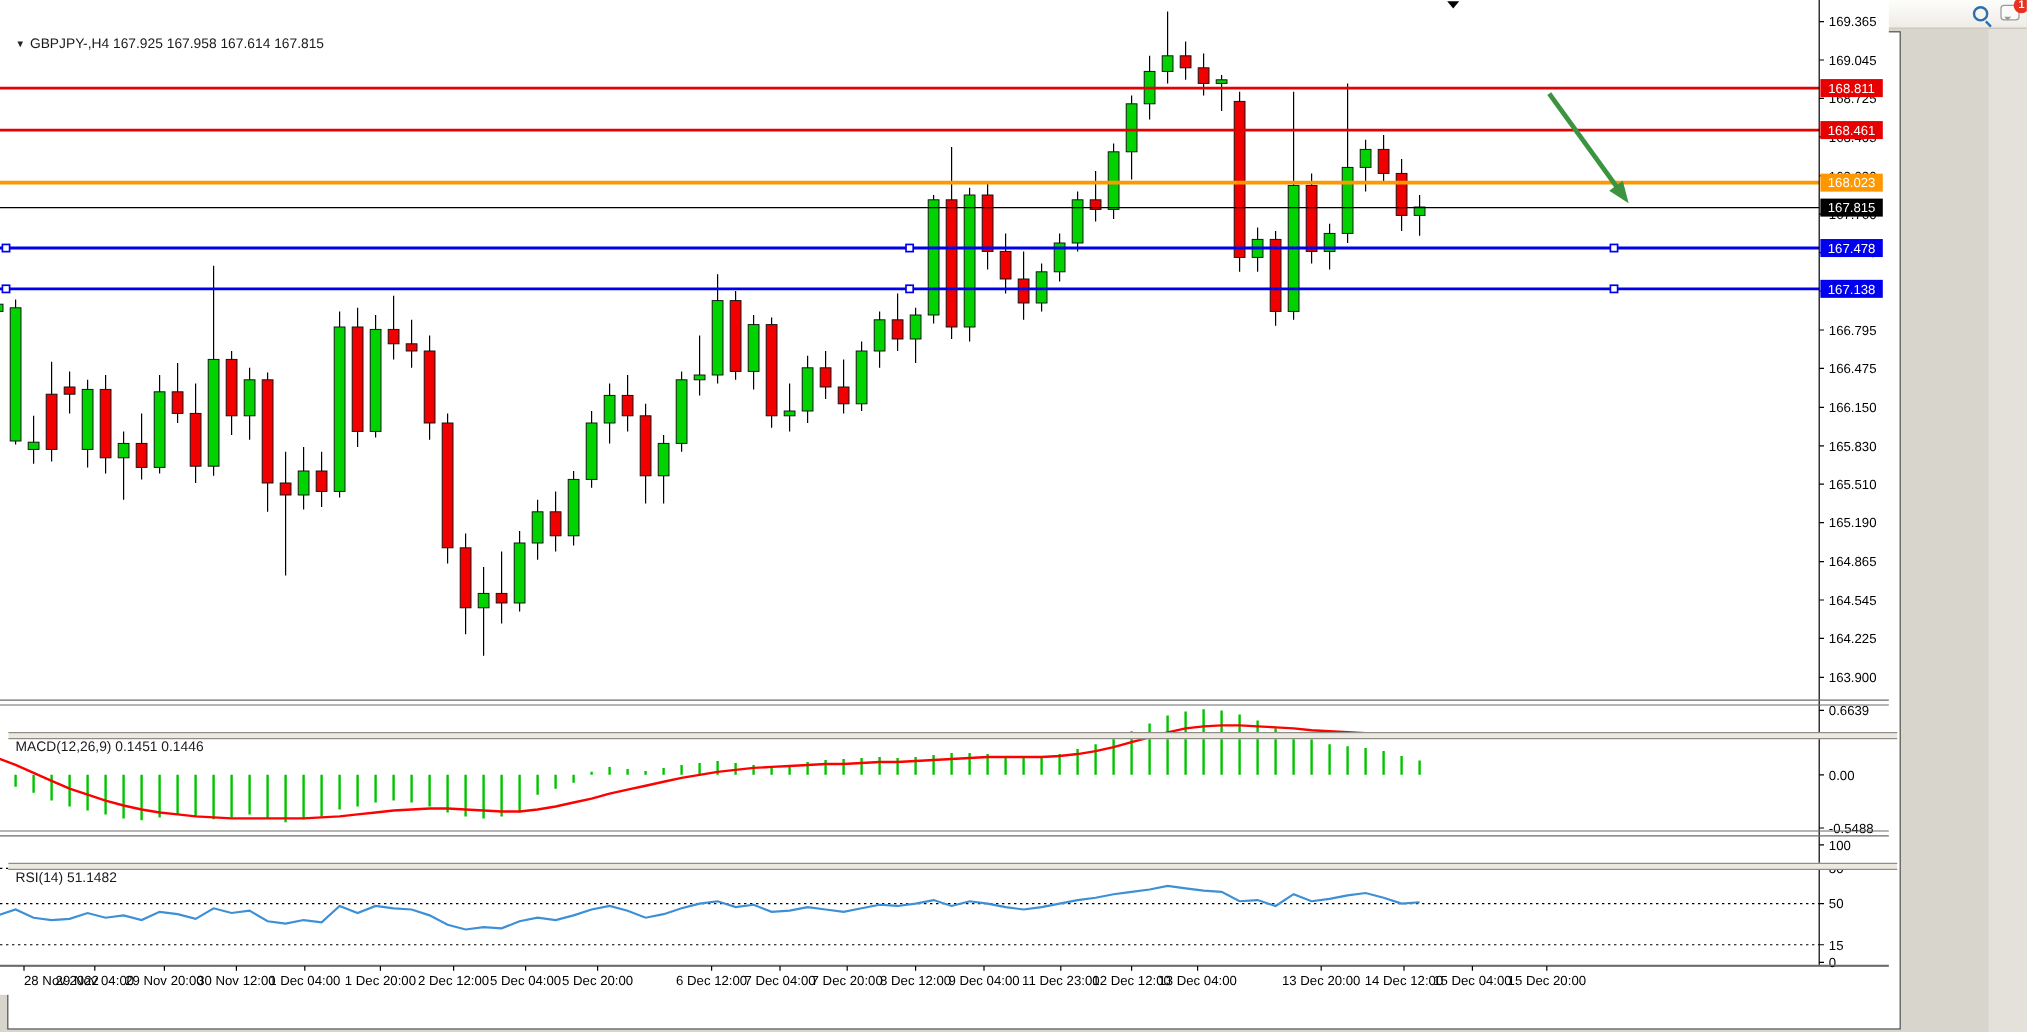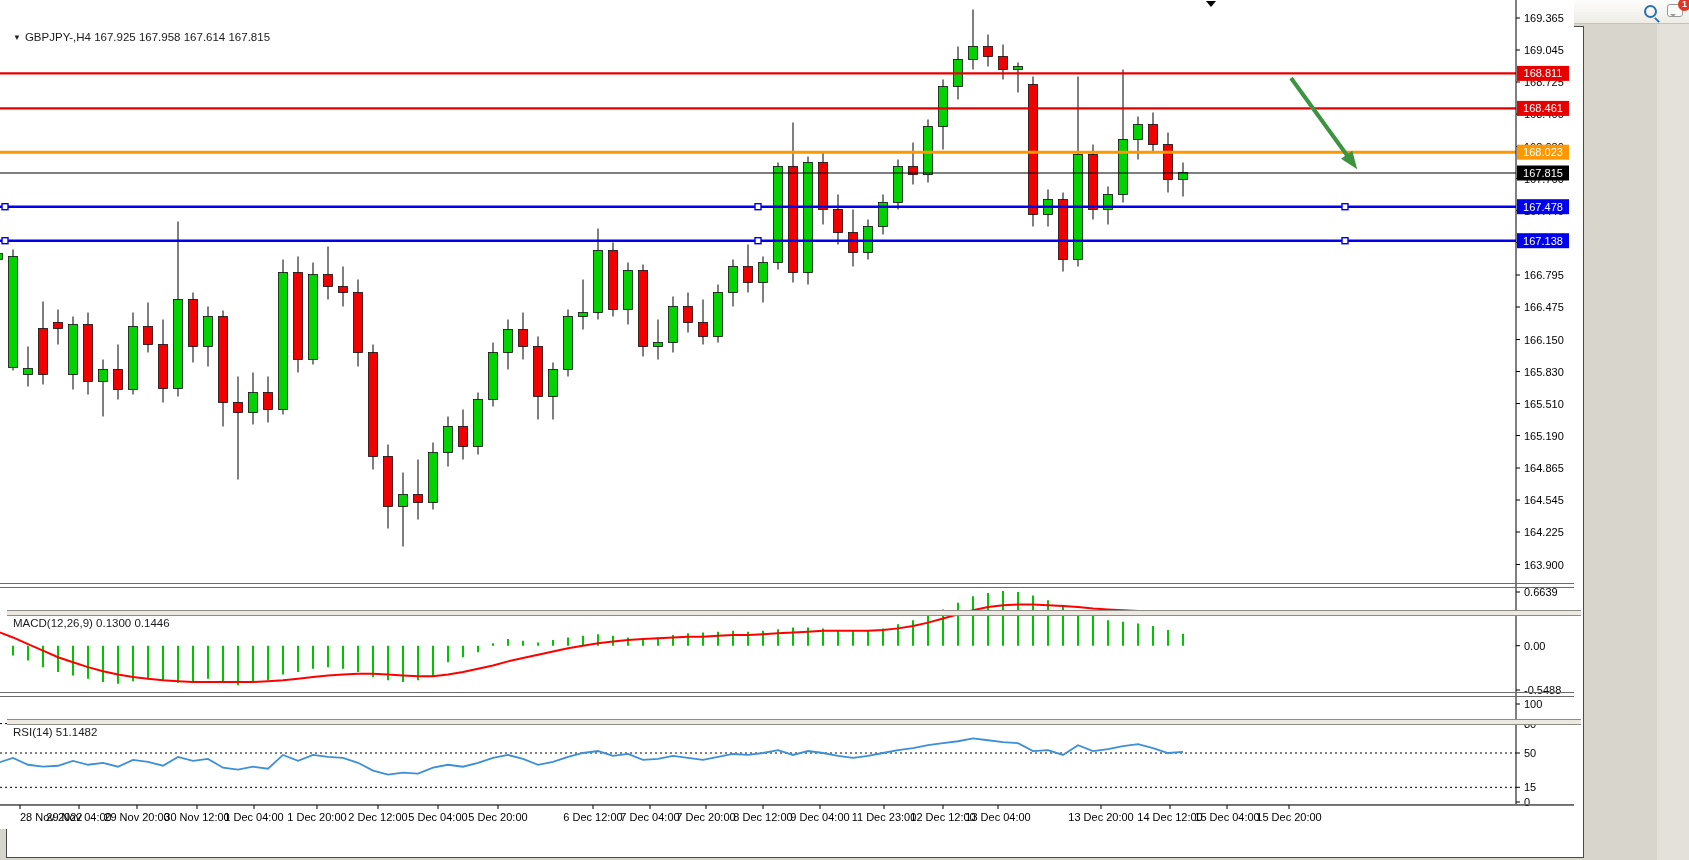--- a/index.html
+++ b/index.html
@@ -607,17 +607,17 @@
           <line x1="7" y1="719.5" x2="1581" y2="719.5" stroke="#6b6b6b" stroke-width="1"></line>
           <line x1="7" y1="831.5" x2="1581" y2="831.5" stroke="#6b6b6b" stroke-width="1"></line>
           <line x1="7" y1="614.5" x2="1581" y2="614.5" stroke="#6b6b6b" stroke-width="1"></line>
           <line x1="7" y1="723.5" x2="1581" y2="723.5" stroke="#6b6b6b" stroke-width="1"></line>
         </svg>
       <div class="splitter" style="top:583px"></div>
       <div class="splitter" style="top:692px"></div>
       <div id="title-ov" class="overlay-label">
         <span class="tri">▼</span><span>GBPJPY-,H4  167.925 167.958 167.614 167.815</span>
       </div>
-      <div class="overlay-label" style="left:6px;top:590px">MACD(12,26,9) 0.1300 0.1446</div>
+      <div class="overlay-label" style="left:6px;top:590px">MACD(12,26,9) 0.1451 0.1446</div>
       <div class="overlay-label" style="left:6px;top:699px">RSI(14) 51.1482</div>
     </div>
   </div>
 </div>
 
 </body></html>

